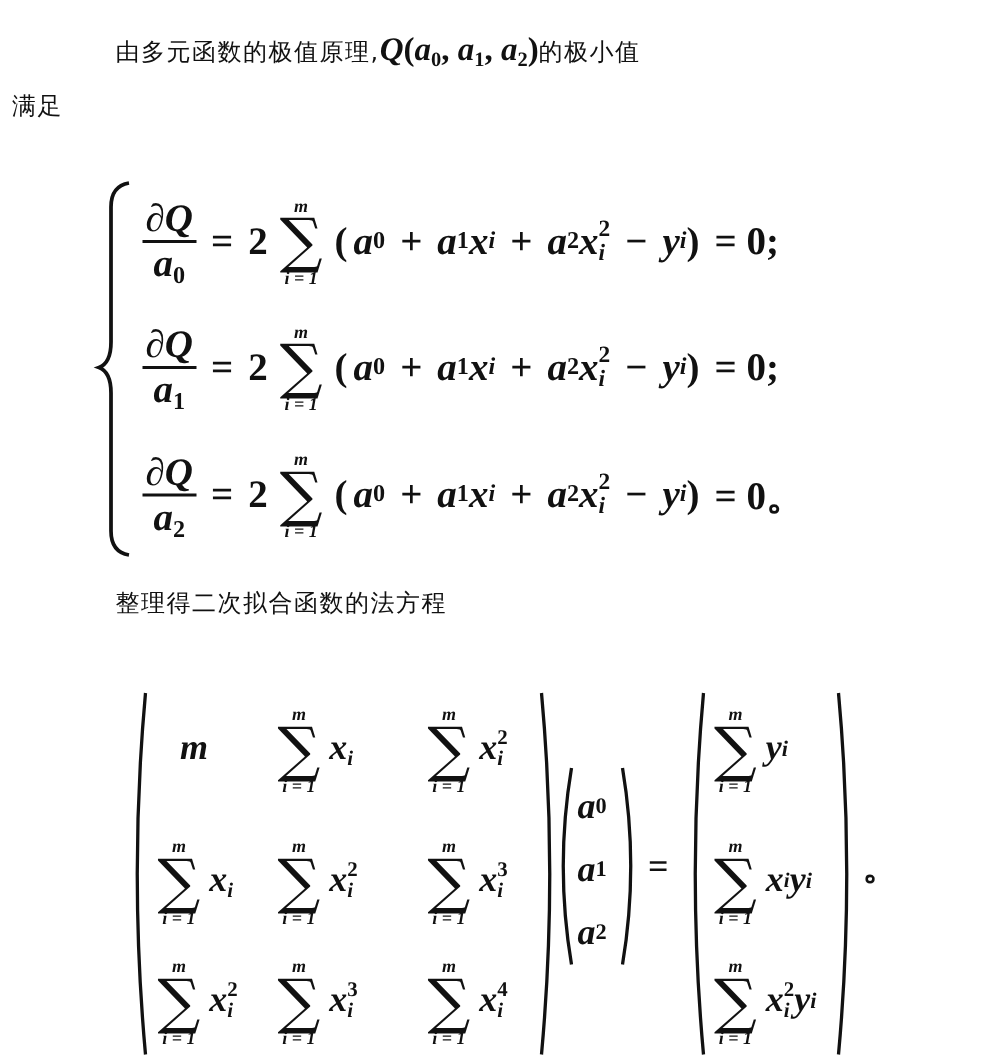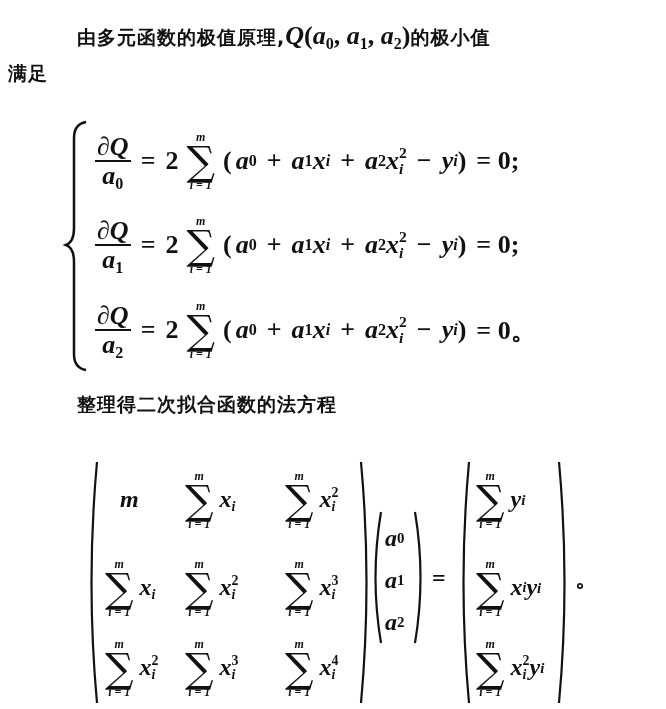--- a/index.html
+++ b/index.html
@@ -1,28 +1,28 @@
 <!DOCTYPE html>
 <html><head>
 <meta charset="utf-8">
 <style>
   html, body { margin: 0; padding: 0; background: #ffffff; }
   body {
     width: 666px; height: 709px; position: relative; overflow: hidden;
     font-family: "DejaVu Serif", "Liberation Serif", serif; color: #111;
   }
-  .cn { font-family: "DejaVu Sans", "Liberation Sans", sans-serif; font-weight: bold; font-size: 19px; letter-spacing: 1px; }
+  .cn { font-family: "DejaVu Sans", "Liberation Sans", sans-serif; font-weight: normal; font-size: 16px; letter-spacing: 1px; }
   .it { font-family: "Liberation Serif", "DejaVu Serif", serif; font-style: italic; font-weight: bold; }
   .rm { font-family: "Liberation Serif", "DejaVu Serif", serif; font-weight: bold; }
   .abs { position: absolute; }
   sub { font-size: 62%; vertical-align: -0.3em; line-height: 0; }
 
   
   #p1 { left: 77px; top: 20px; white-space: nowrap; }
-  #p1 .math { font-size: 26px; }
+  #p1 .math { font-size: 22px; }
   #p2 { left: 8px; top: 61px; text-align: center; }
   #p3 { left: 77px; top: 392px; }
 
   
   .brace-big { left: 62px; top: 118px; width: 30px; height: 255px; }
   .eqrow { position: absolute; left: 95px; height: 80px; display: flex; align-items: center; font-size: 26px; white-space: nowrap; }
   .frac { display: inline-flex; flex-direction: column; align-items: center; margin-right: 10px; }
   .frac .num, .frac .den { line-height: 1.05; padding: 0 2px; }
   .frac .bar { width: 100%; height: 2px; background: #111; }
   .sum { display: inline-flex; flex-direction: column; align-items: center; margin: 0 8px; }

